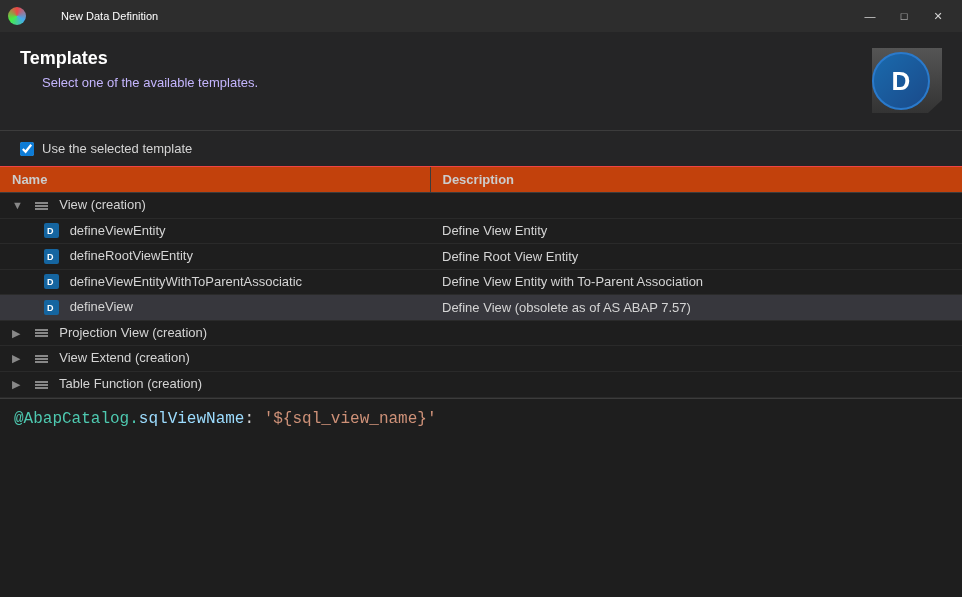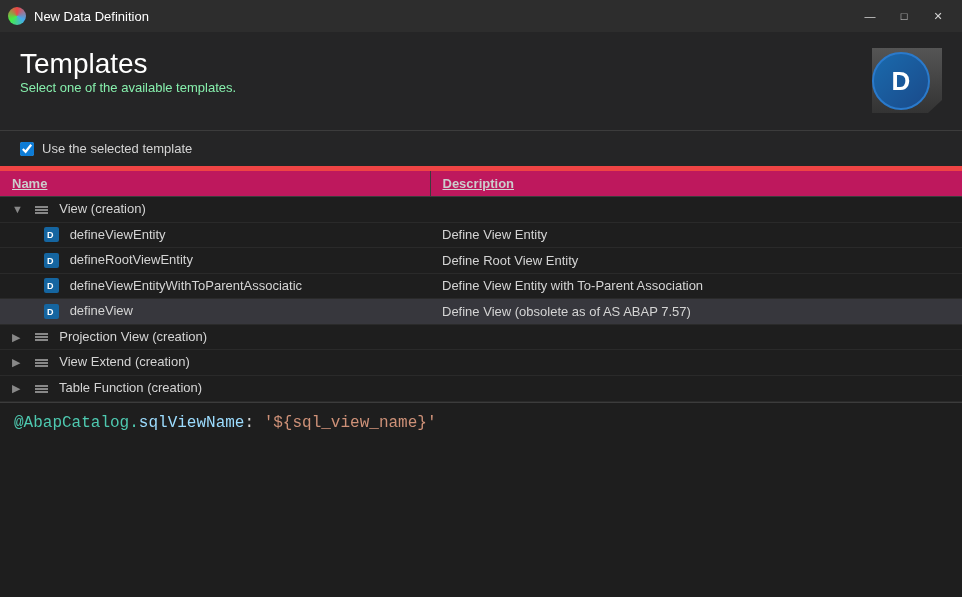--- a/index.html
+++ b/index.html
@@ -32,22 +32,23 @@
       width: 18px;
       height: 18px;
       margin-right: 8px;
       border-radius: 50%;
       background: conic-gradient(#e44, #4ae, #4e4, #e44);
       flex-shrink: 0;
     }
 
     .title-bar-text {
       color: #ffffff;
-      font-size: 13px;
+      font-size: 11px;
       flex: 1;
+      margin-left: 27px;
     }
 
     .title-bar-controls {
       display: flex;
       gap: 2px;
     }
 
     .title-bar-btn {
       width: 32px;
       height: 20px;
@@ -75,28 +76,30 @@
       padding: 16px 20px 12px 20px;
       background: #252526;
       border-bottom: 1px solid #3c3c3c;
     }
 
     .header-left {
       flex: 1;
     }
 
     .header-title {
-      font-size: 28px;
-      font-weight: 400;
+      font-size: 18px;
+      font-weight: 700;
       color: #ffffff;
+      margin-bottom: 6px;
     }
 
     .header-subtitle {
       font-size: 13px;
-      color: #86efac;
+      color: #c4b5fd;
+      margin-left: 22px;
     }
 
     .header-logo {
       width: 70px;
       height: 70px;
       position: relative;
       flex-shrink: 0;
     }
 
     .logo-circle {
@@ -125,21 +128,21 @@
       right: 0;
       clip-path: polygon(0 0, 100% 0, 100% 80%, 80% 100%, 0 100%);
     }
 
     
     .checkbox-row {
       display: flex;
       align-items: center;
       padding: 10px 20px;
       background: #252526;
-      border-bottom: 5px solid #ef4444;
+      border-bottom: 1px solid #ef4444;
       gap: 8px;
     }
 
     .checkbox-input {
       width: 14px;
       height: 14px;
       accent-color: #0e7cd6;
       cursor: pointer;
     }
 
@@ -149,23 +152,22 @@
     }
 
     
     .template-table {
       width: 100%;
       border-collapse: collapse;
       background: #1e1e1e;
     }
 
     .template-table thead tr {
-      background: #be185d;
+      background: #c2410c;
       border-bottom: 1px solid #3c3c3c;
-      text-decoration: underline;
     }
 
     .template-table thead th {
       text-align: left;
       padding: 5px 12px;
       font-weight: 600;
       color: #ccc;
       font-size: 13px;
       border-right: 1px solid #3c3c3c;
     }

